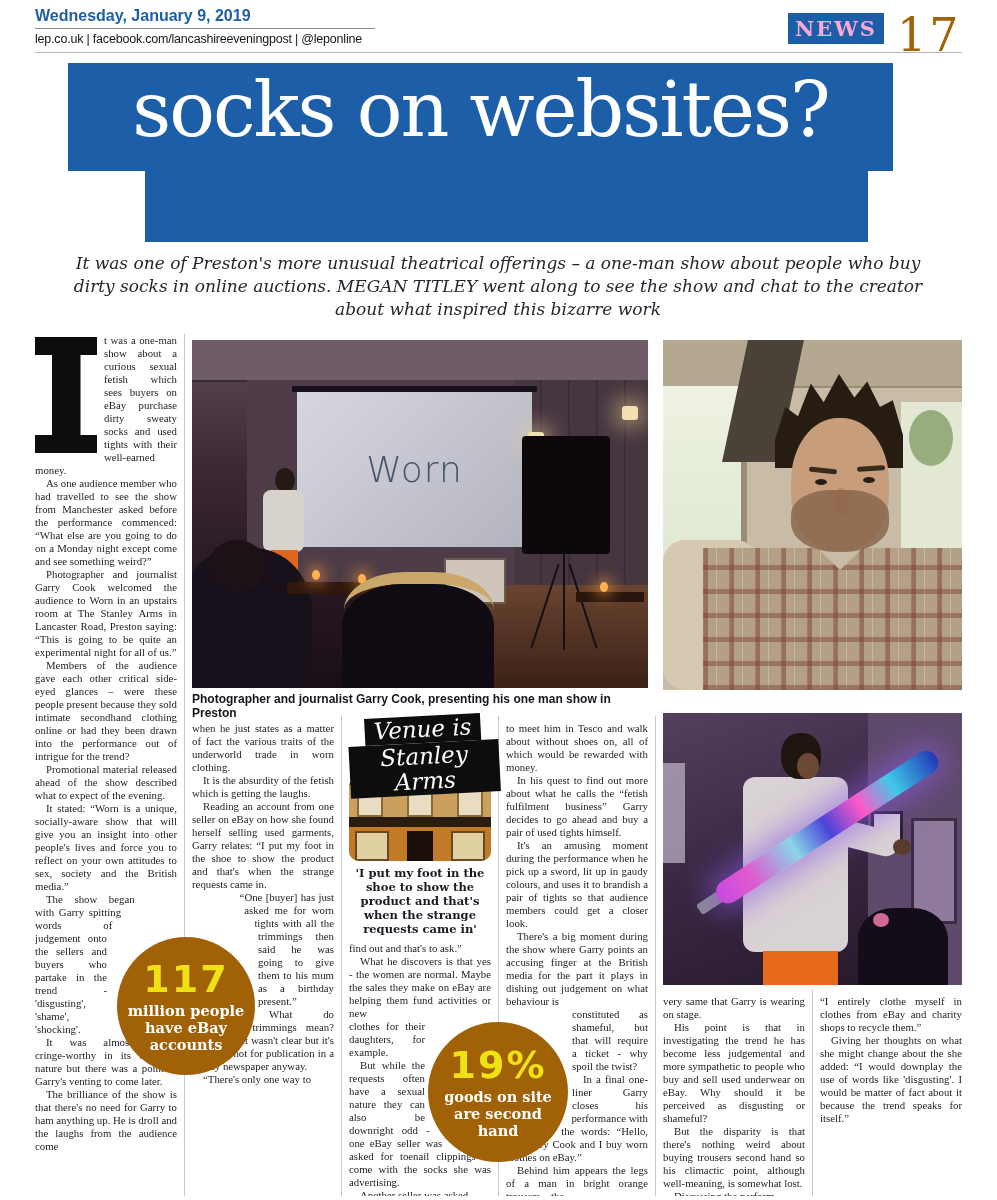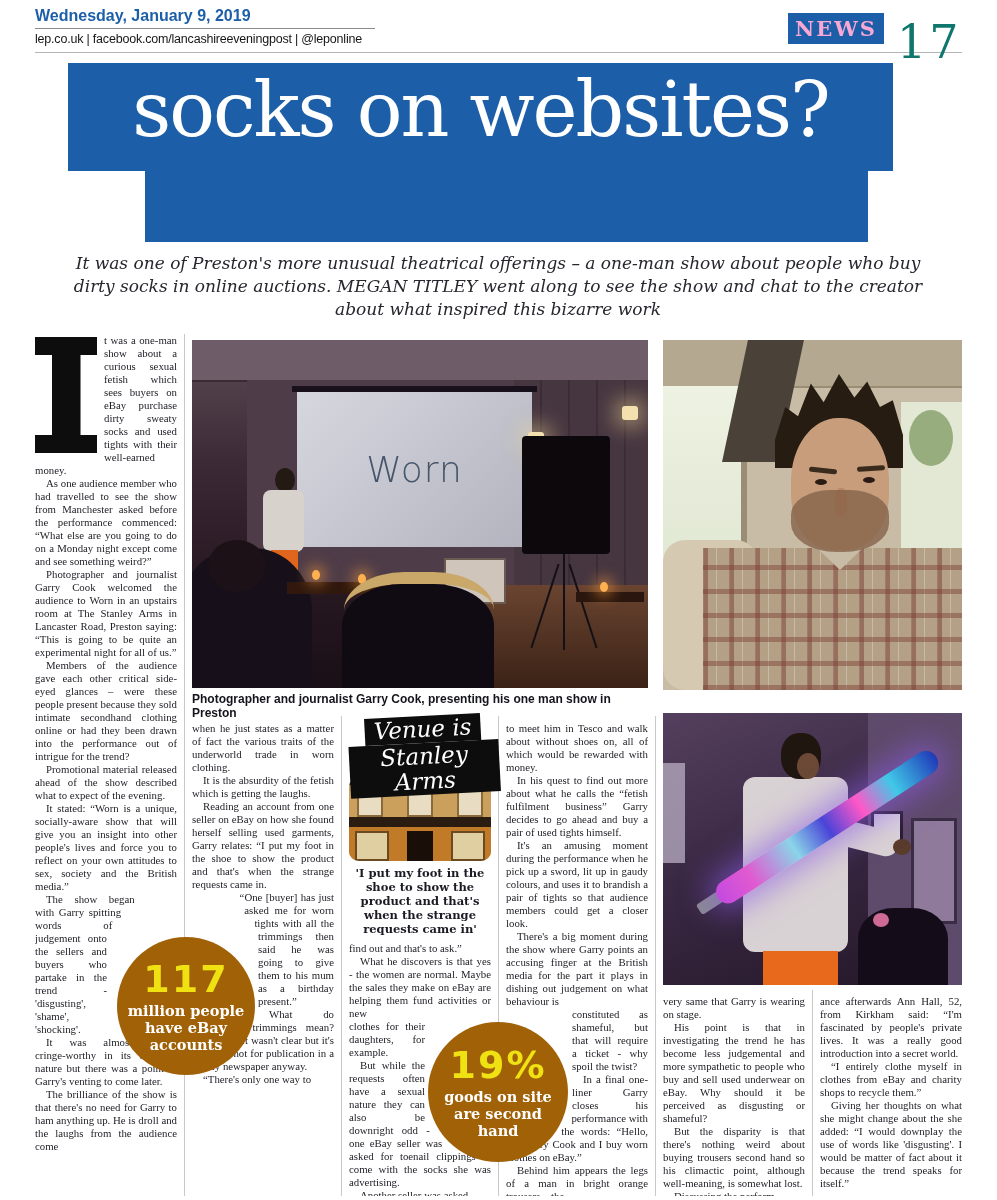--- a/index.html
+++ b/index.html
@@ -7,21 +7,21 @@
         font-family:"Liberation Serif",serif;color:#1c1c24;}
   .abs{position:absolute;}
 
   
   .date{left:35px;top:7px;font:bold 16px "Liberation Sans",sans-serif;color:#1c5fa8;}
   .date-rule{left:35px;top:28px;width:340px;height:1px;background:#8a8a8a;}
   .socials{left:35px;top:32px;font:12.5px "Liberation Sans",sans-serif;color:#161616;letter-spacing:-.2px;}
   .header-rule{left:35px;top:52px;width:927px;height:1px;background:#b5b5b5;}
   .news-badge{left:788px;top:13px;width:96px;height:31px;background:#1c5fa8;color:#f9a8d4;
               font:bold 21px "DejaVu Serif",serif;text-align:center;line-height:31px;letter-spacing:2px;}
-  .pageno{left:897px;top:15px;font:400 46px "DejaVu Serif",serif;color:#0f766e;letter-spacing:3px;}
+  .pageno{left:897px;top:8px;font:400 46px "DejaVu Serif",serif;color:#a16207;letter-spacing:3px;}
 
   
   .hl-bg1{left:68px;top:63px;width:825px;height:108px;background:#1c5fa8;}
   .hl-bg2{left:145px;top:171px;width:723px;height:71px;background:#1c5fa8;}
   .hl-text{left:68px;top:66px;width:825px;text-align:center;color:#fff;
            font:400 76px "DejaVu Serif",serif;line-height:87px;letter-spacing:-2px;z-index:2;}
   .standfirst{left:58px;top:252px;width:880px;text-align:center;color:#26262e;
               font:italic 17px "DejaVu Serif",serif;line-height:23px;}
 
   
@@ -353,19 +353,18 @@
     <div class="flow">
         <p>very same that Garry is wearing on stage.</p>
         <p>His point is that in investigating the trend he has become less judgemental and more sympathetic to people who buy and sell used underwear on eBay. Why should it be perceived as disgusting or shameful?</p>
         <p>But the disparity is that there's nothing weird about buying trousers second hand so his climactic point, although well-meaning, is somewhat lost.</p>
         <p>Discussing the perform-</p>
       </div>
   </div>
 
   <div class="col" id="c6">
     <div class="flow">
-        <p>ance afterwards Ann Hall, 52, from Kirkham said: “I'm fascinated by people's private lives. It was a really good introduction into a secret world.</p>
         <p>“I entirely clothe myself in clothes from eBay and charity shops to recycle them.”</p>
         <p>Giving her thoughts on what she might change about the she added: “I would downplay the use of words like 'disgusting'. I would be matter of fact about it because the trend speaks for itself.”</p>
       </div>
   </div>
 
 </div>
 
 </body></html>

